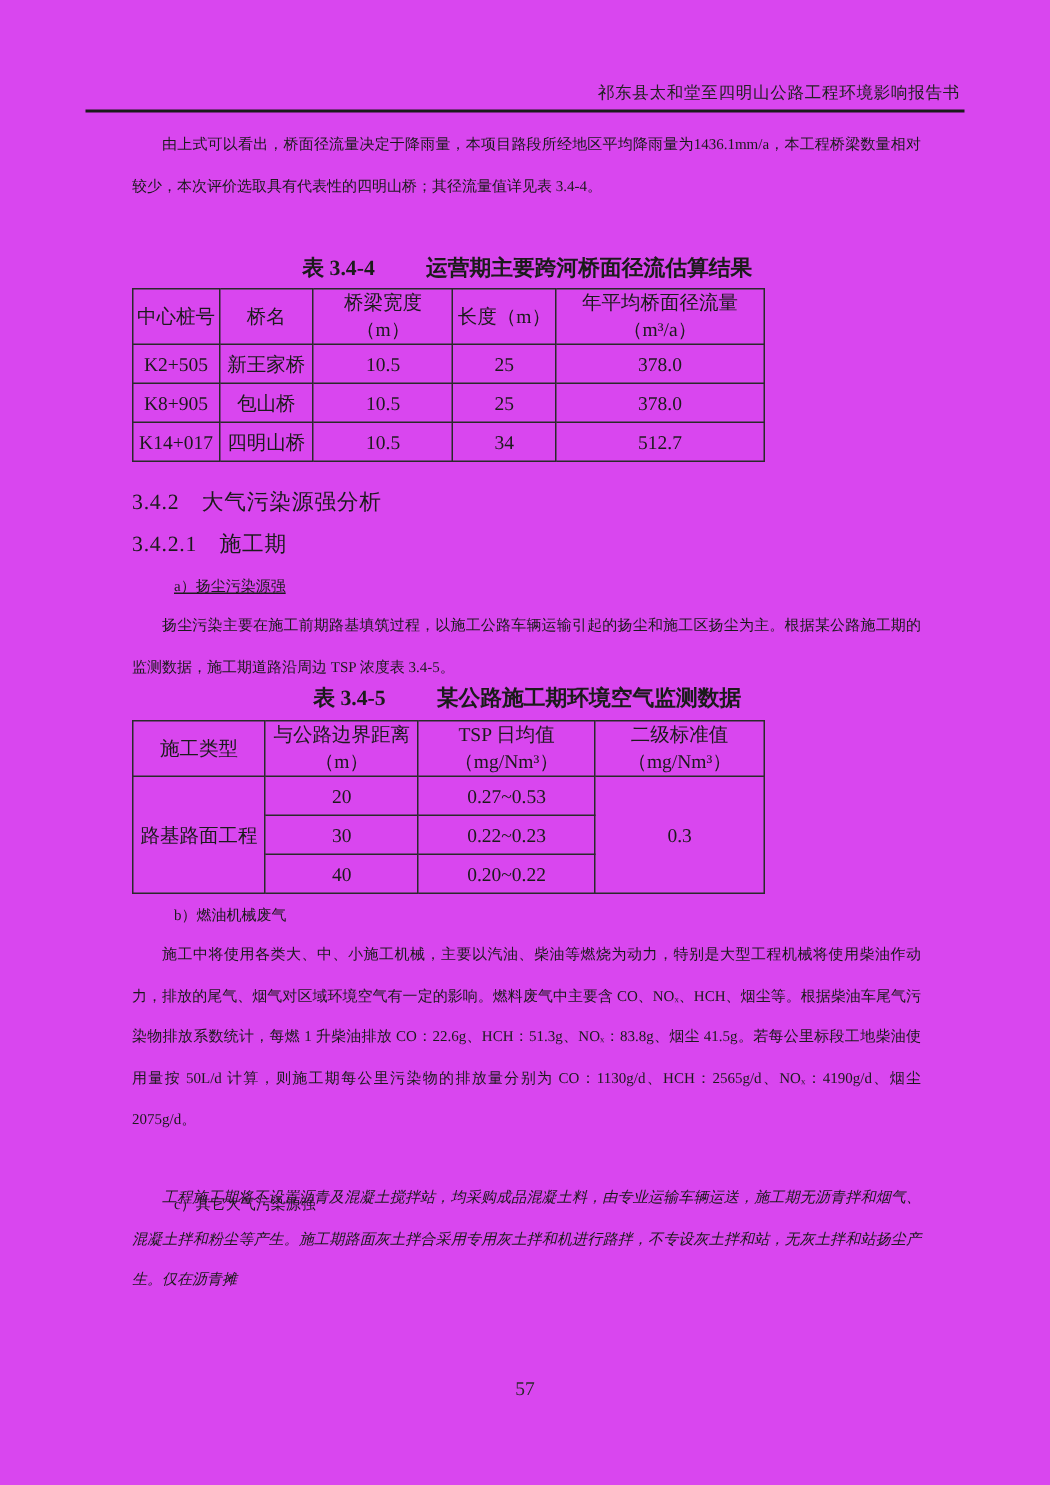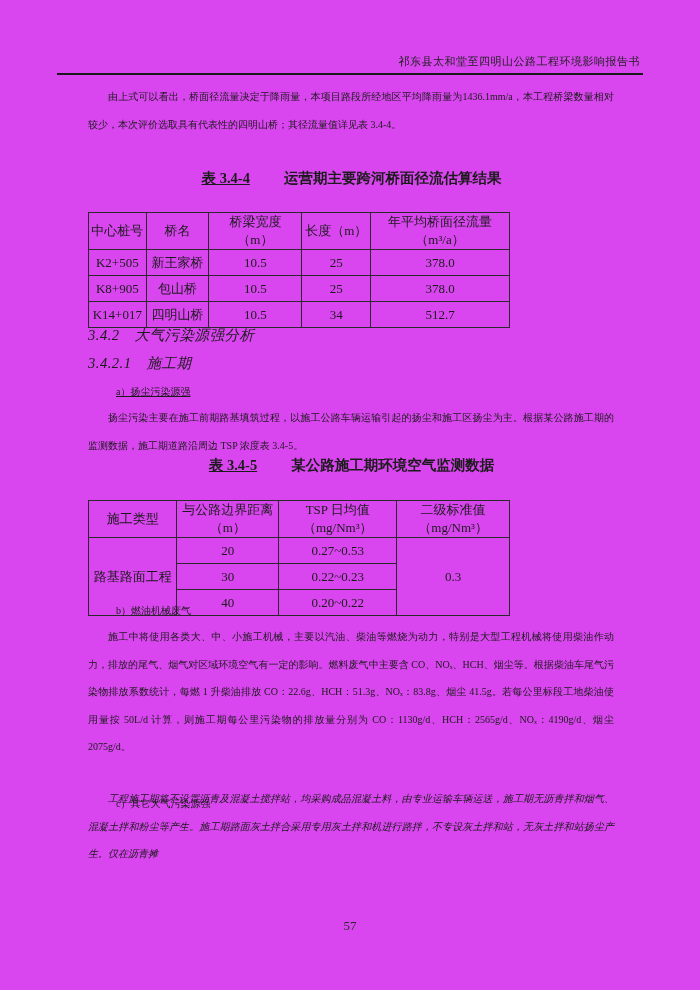--- a/index.html
+++ b/index.html
@@ -34,40 +34,39 @@
     position: absolute;
     left: 88px;
     width: 526px;
     font-size: 10px;
     line-height: 27.5px;
     text-align: justify;
     text-justify: inter-character;
     color: #1b1b1b;
   }
   .indent { text-indent: 2em; }
-  .heading { font-size: 14.5px; letter-spacing: 0.5px; font-style: italic; }
+  .heading { font-size: 14.5px; letter-spacing: 0.5px; }
   .list-item { padding-left: 28px; }
   .table-title {
     position: absolute;
     left: 88px;
     width: 527px;
     text-align: center;
     font-weight: bold;
     font-size: 14.5px;
   }
-  .table-title .tlabel { margin-right: 34px; text-decoration: underline; }
+  .table-title .tlabel { margin-right: 34px; }
   .table-title.tight .tlabel { }
   table.doc-table {
     position: absolute;
     left: 88px;
     border-collapse: collapse;
     table-layout: fixed;
     width: 422px;
     border: 1.5px solid #2a2a2a;
-    margin-top: 20px;
   }
   table.doc-table th, table.doc-table td {
     border: 1px solid #2a2a2a;
     font-weight: normal;
     text-align: center;
     vertical-align: middle;
     font-size: 13px;
     padding: 0 2px;
     overflow: hidden;
   }

